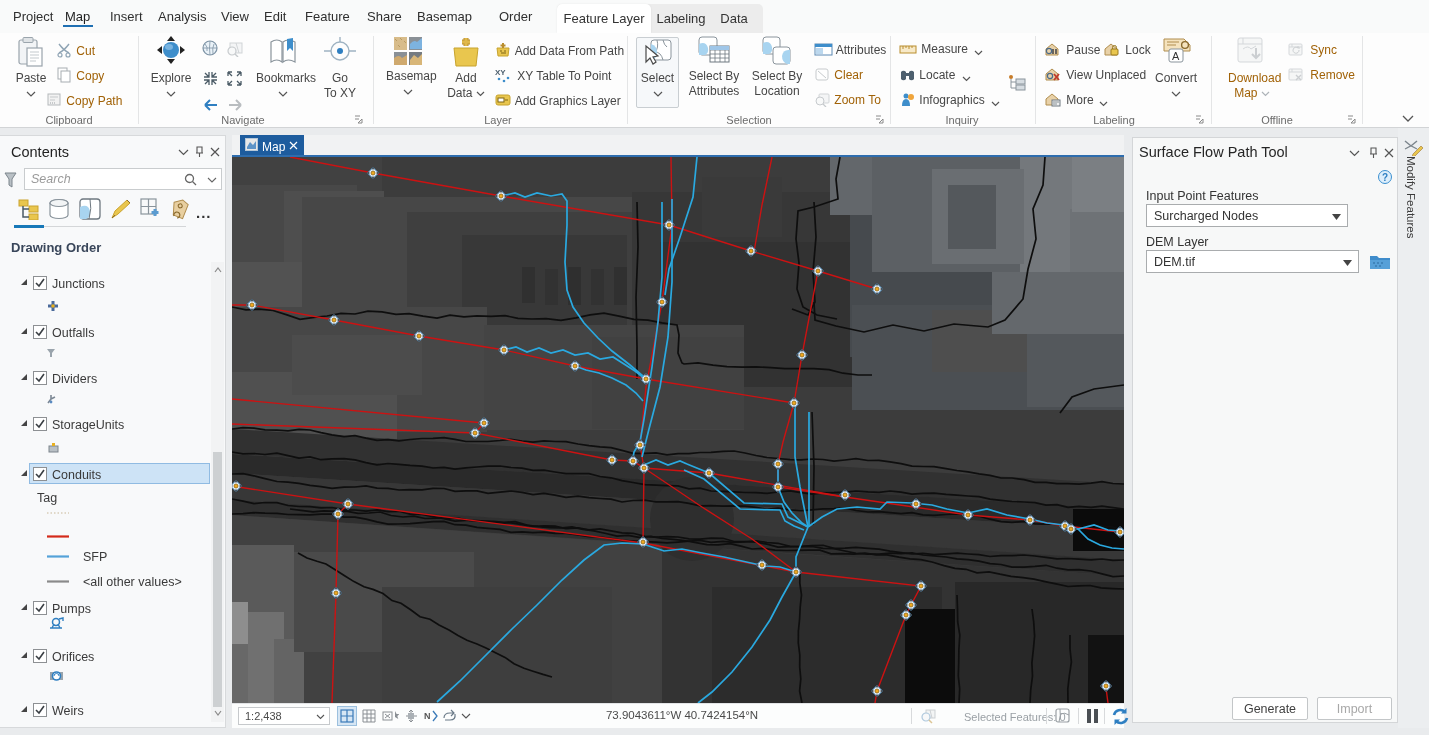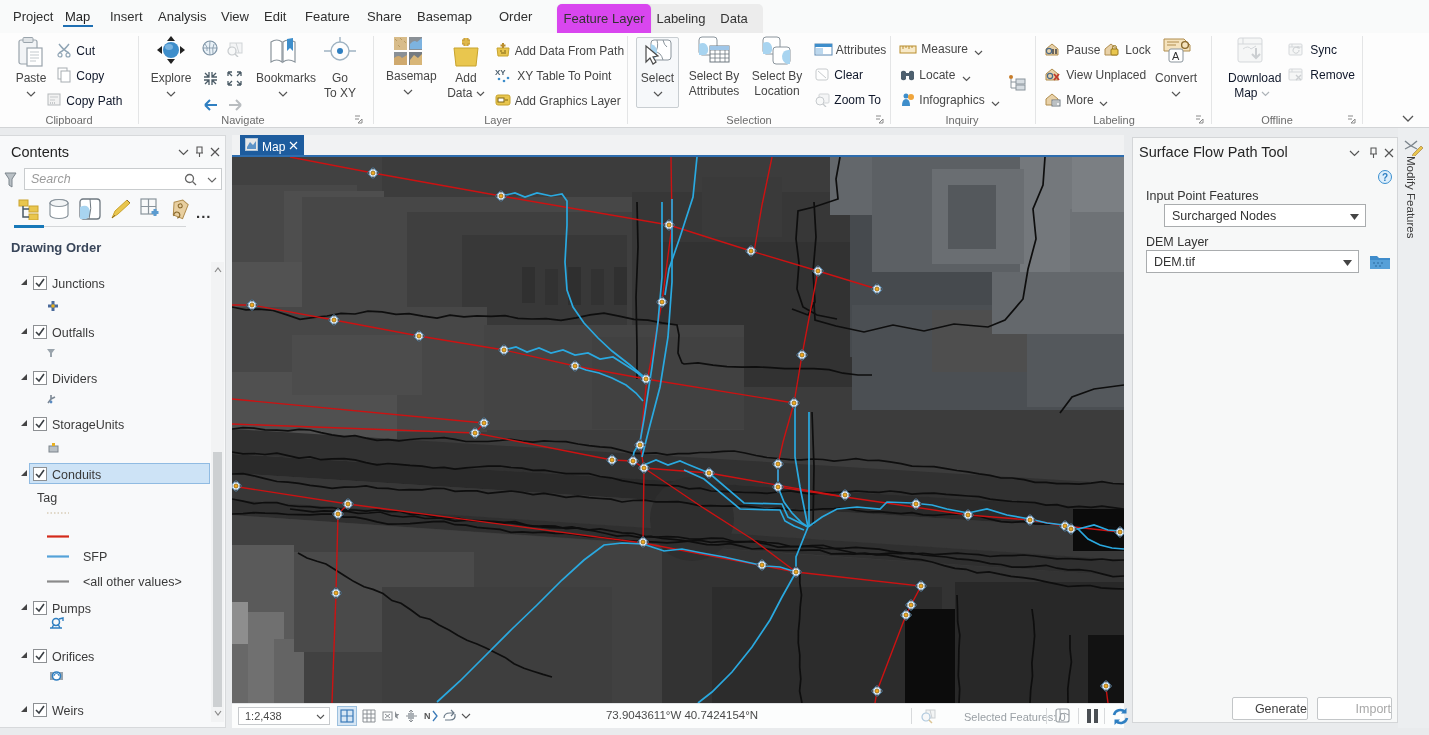--- a/index.html
+++ b/index.html
@@ -1,41 +1,41 @@
 <!DOCTYPE html>
 <html><head><meta charset="utf-8"><style>
 *{box-sizing:border-box;margin:0;padding:0}
 html,body{width:1429px;height:735px;overflow:hidden}
 body{font-family:"Liberation Sans",sans-serif;background:#e9ebed;position:relative;font-size:13px;color:#333}
 .abs{position:absolute}
 .menubar{left:0;top:0;width:1429px;height:33px;background:#f9fafa}
 .menubar span.mi{position:absolute;top:9px;font-size:13px;color:#2f2f2f}
 .tabgroup{position:absolute;left:557px;top:4px;width:206px;height:29px;background:#ececec;border-radius:5px 5px 0 0}
 .tab{position:absolute;top:0;height:29px;font-size:13px;color:#333;text-align:center;line-height:29px}
-.tab.active{background:#d946ef;border-radius:5px 5px 0 0;box-shadow:0 0 2px rgba(0,0,0,.08)}
+.tab.active{background:#ffffff;border-radius:5px 5px 0 0;box-shadow:0 0 2px rgba(0,0,0,.08)}
 .ribbon{left:0;top:33px;width:1429px;height:95px;background:#fdfdfd;border-bottom:1px solid #d2d4d6}
 .rdiv{position:absolute;top:3px;width:1px;height:88px;background:#e4e5e6}
 .rlabel{position:absolute;top:81px;font-size:11px;color:#6b6b6b;text-align:center}
 .launch{position:absolute;top:82px;width:10px;height:10px}
 .bigbtn{position:absolute;top:3px;text-align:center;font-size:12px;color:#464646}
 .bigbtn .bl{display:block;line-height:15px}
 .smallrow{position:absolute;height:20px;font-size:12px;color:#464646;white-space:nowrap}
 .smallrow svg{vertical-align:-3px}
-.gray{color:#0f172a}
+.gray{color:#a16207}
 .leftpanel{left:0;top:135px;width:226px;height:593px;background:#f8f9fa;border:1px solid #d7d9db;border-left:none}
 .map-tabbar{left:232px;top:135px;width:892px;height:22px;background:#f1f2f3}
 .map-tab{position:absolute;left:8px;top:0;width:64px;height:20px;background:#1d5c9e;color:#fff;font-size:12px}
 .map-underline{position:absolute;left:0;top:20px;width:892px;height:2px;background:#2e6dae}
 .mapwrap{left:232px;top:157px;width:892px;height:546px;background:#3c3c3c}
 .statusbar{left:232px;top:703px;width:892px;height:25px;background:#fcfdfd;border-top:1px solid #e2e4e6;font-size:11.5px;color:#4a4a4a}
 .bottomstrip{left:0;top:728px;width:1429px;height:7px;background:#e9ebed}
 .rightpanel{left:1132px;top:137px;width:266px;height:586px;background:#f7f8f8;border:1px solid #d4d6d8}
 .rightstrip{left:1398px;top:128px;width:31px;height:600px;background:#eceef0}
 .combo{position:absolute;background:#fff;border:1px solid #a9acae;font-size:12.5px;color:#333}
-.btn{position:absolute;background:#fff;border:1px solid #c3c6c8;border-radius:2px;font-size:12.5px;text-align:right}
+.btn{position:absolute;background:#fff;border:1px solid #c3c6c8;border-radius:2px;font-size:12.5px;text-align:center}
 .treelabel{position:absolute;font-size:12.5px;color:#3a3a3a;white-space:nowrap}
 .cbx{position:absolute;width:14px;height:14px;background:#fff;border:1px solid #8d9093}
 </style></head>
 <body>
 
 <div class="abs menubar">
 <span class="mi" style="left:13px">Project</span>
 <span class="mi" style="left:65px;color:#1f1f1f">Map</span>
 <span class="mi" style="left:110px">Insert</span>
 <span class="mi" style="left:158px">Analysis</span>
@@ -774,21 +774,21 @@
       <path d="M1,1 L5.5,5.5 L10,1" stroke="#555" stroke-width="1.2" fill="none"></path>
     </svg>
 <svg class="abs" style="left:235px;top:9px" width="11" height="12">
       <path d="M3,1 h5 v6 h-5 Z M2,7 h7 M5.5,7 v4" stroke="#555" stroke-width="1.1" fill="none"></path>
     </svg>
 <svg class="abs" style="left:251px;top:10px" width="10" height="10">
       <path d="M1,1 L9,9 M9,1 L1,9" stroke="#555" stroke-width="1.2" fill="none"></path>
     </svg>
 <div style="position:absolute;left:245px;top:32px;width:14px;height:14px;border-radius:50%;border:1.5px solid #3a8fd0;background:#ddeefb;color:#2e7fc2;font-size:10px;font-weight:bold;text-align:center;line-height:13px">?</div>
 <div style="position:absolute;left:13px;top:51px;font-size:12.5px;color:#333">Input Point Features</div>
-<div class="combo" style="left:31px;top:66px;width:202px;height:23px">
+<div class="combo" style="left:13px;top:66px;width:202px;height:23px">
 <span style="position:absolute;left:7px;top:4px">Surcharged Nodes</span>
 <svg style="position:absolute;right:6px;top:9px" width="9" height="6">
         <path d="M0,0 h9 L4.5,6 Z" fill="#444"></path>
       </svg>
 </div>
 <div style="position:absolute;left:13px;top:97px;font-size:12.5px;color:#333">DEM Layer</div>
 <div class="combo" style="left:13px;top:112px;width:213px;height:23px">
 <span style="position:absolute;left:7px;top:4px">DEM.tif</span>
 <svg style="position:absolute;right:6px;top:9px" width="9" height="6">
         <path d="M0,0 h9 L4.5,6 Z" fill="#444"></path>

